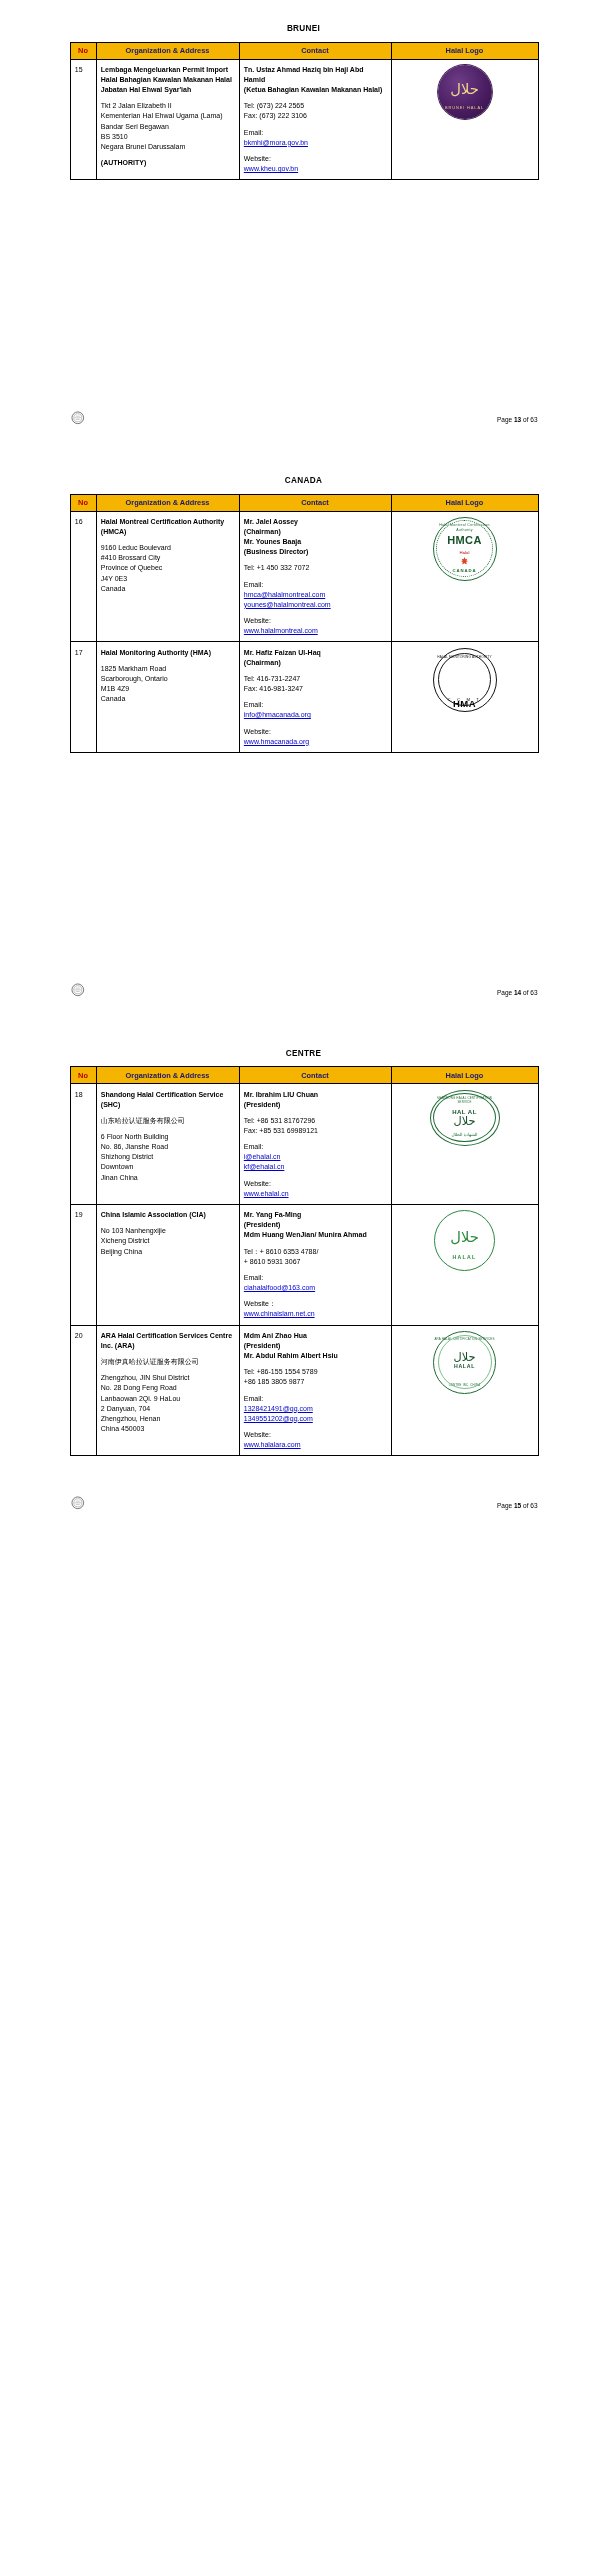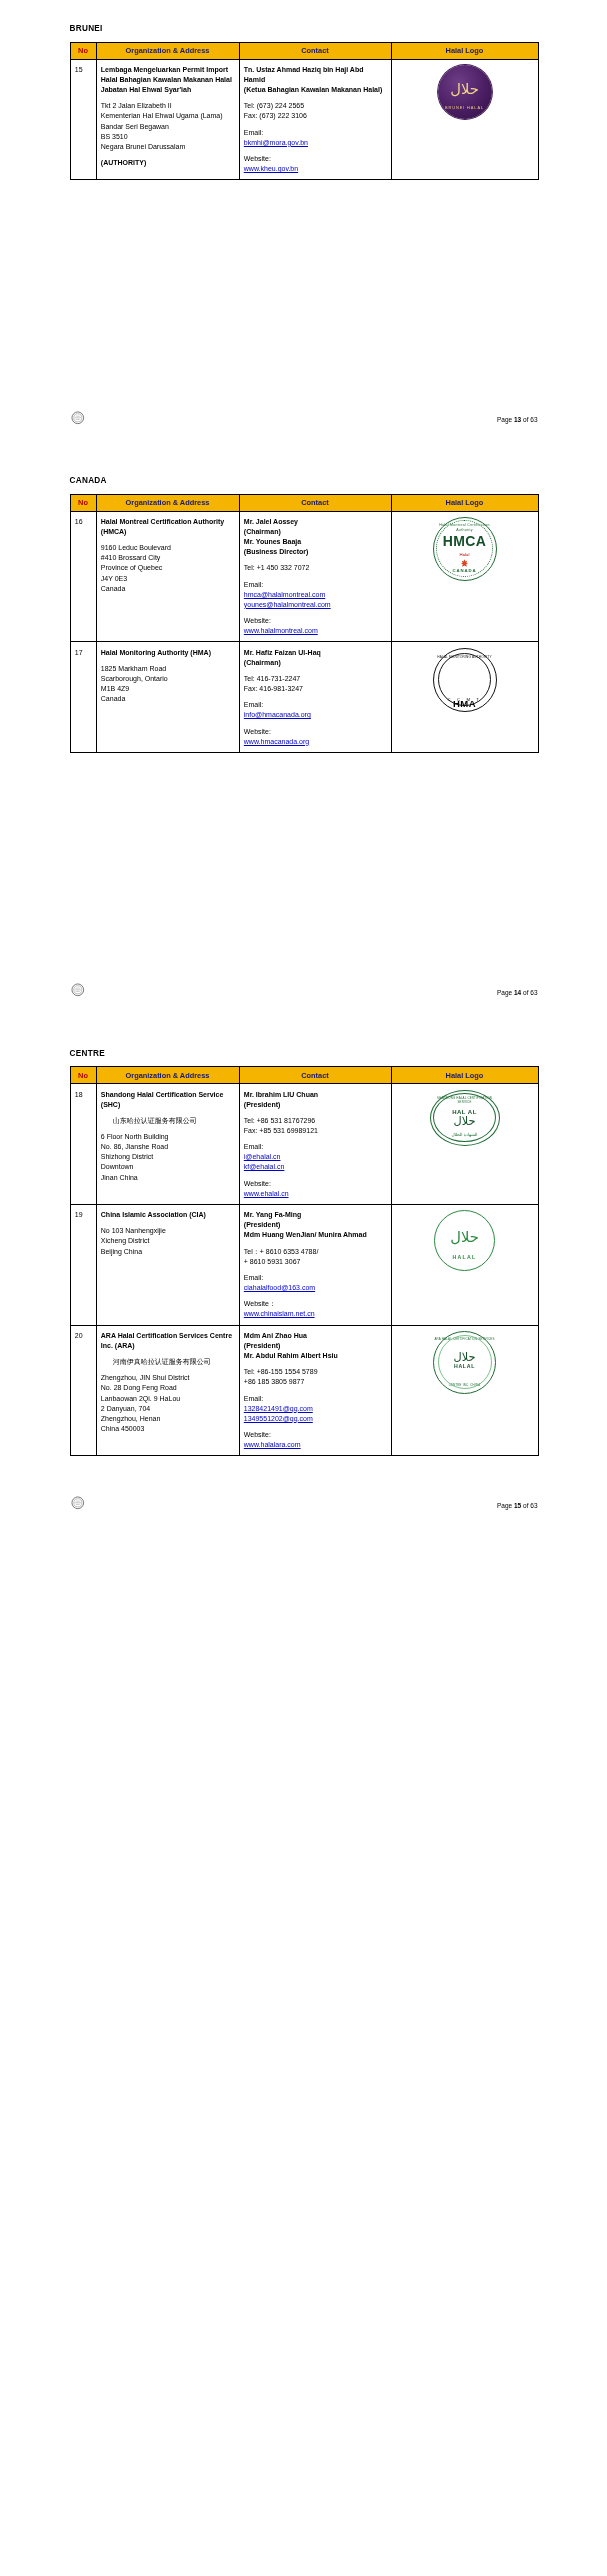--- a/index.html
+++ b/index.html
@@ -16,21 +16,21 @@
     width: 607px;
     position: relative;
     box-sizing: border-box;
     padding: 0 0;
   }
   .page-inner {
     width: 468px;
     margin: 0 auto;
   }
   .country-title {
-    text-align: left;
+    text-align: center;
     font-weight: bold;
     font-size: 8.2px;
     letter-spacing: 0.3px;
     margin: 0 0 8.7px 0;
   }
   table.dir {
     width: 100%;
     border-collapse: collapse;
     table-layout: fixed;
   }
@@ -162,21 +162,21 @@
   }
   .hmca-seal .arc-top {
     position: absolute; top: 5.2px; left: 0; right: 0;
     font-size: 3.5px; color: #1d6b33; letter-spacing: 0.3px;
   }
   .hmca-seal .arc-bot {
     position: absolute; bottom: 6px; left: 0; right: 0;
     font-size: 4.3px; color: #1d6b33; font-weight: bold; letter-spacing: 0.9px;
   }
   .hmca-seal .main {
-    font-size: 14px; font-weight: bold; color: #15502a; letter-spacing: 0.4px;
+    font-size: 11px; font-weight: bold; color: #15502a; letter-spacing: 0.4px;
   }
   .hmca-seal .sub {
     font-size: 4.3px; color: #b00000; margin-top: 0.9px;
   }
   .hmca-seal .leaf {
     width: 7.8px; height: 7.8px; margin-top: 0.9px;
     background: #d42;
     clip-path: polygon(50% 0%, 62% 30%, 85% 22%, 74% 48%, 96% 52%, 72% 66%, 80% 96%, 50% 80%, 20% 96%, 28% 66%, 4% 52%, 26% 48%, 15% 22%, 38% 30%);
   }
 
@@ -284,21 +284,21 @@
   }
   .ara-seal .arc-bot {
     position: absolute; bottom: 6px; left: 0; right: 0;
     font-size: 2.9px; color: #1d6b33; letter-spacing: 0.2px;
   }
   .ara-seal .arc-top {
     position: absolute; top: 5.2px; left: 0; right: 0;
     font-size: 2.9px; color: #1d6b33; letter-spacing: 0.2px;
   }
 
-  .cjk { font-family: "DejaVu Sans", sans-serif; margin-left: 12px; }
+  .cjk { font-family: "DejaVu Sans", sans-serif; }
 </style>
 </head>
 <body>
 
 <div class="page">
   <div class="page-inner">
     <div style="height:24px"></div>
     <div class="country-title">BRUNEI</div>
 
     <table class="dir">

